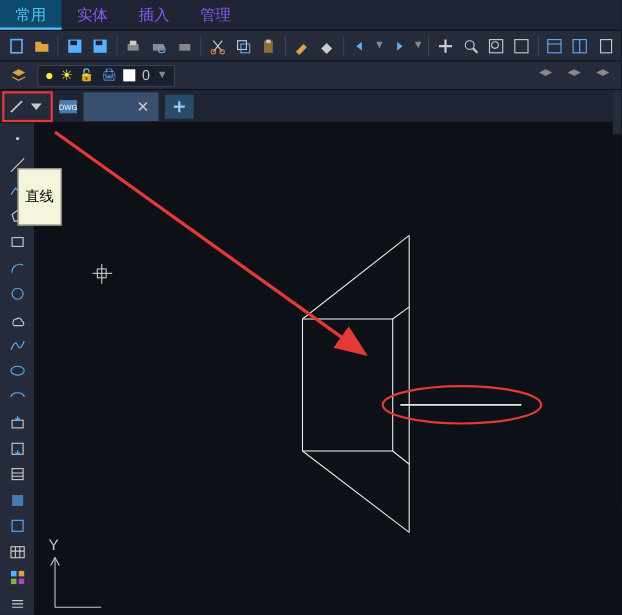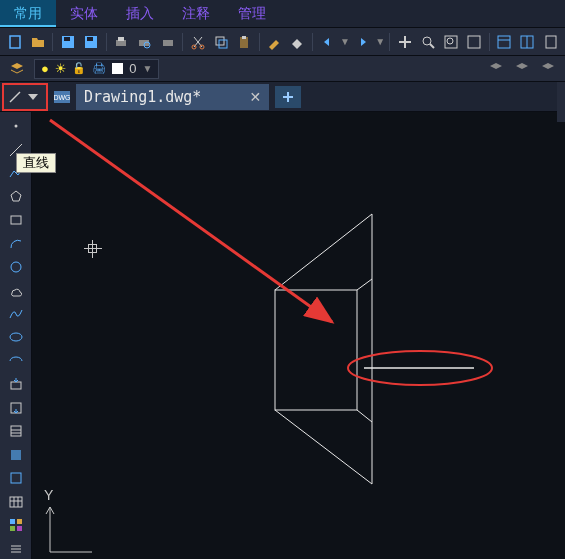--- a/index.html
+++ b/index.html
@@ -160,21 +160,21 @@
     background: #0d1117;
     position: relative;
   }
   .tooltip {
     position: absolute;
     left: 16px;
     top: 153px;
     background: #f5f5dc;
     color: #000;
     border: 1px solid #888;
-    padding: 0 6px;
+    padding: 16px 6px;
     font-size: 13px;
     z-index: 100;
   }
   .cursor-cross {
     position: absolute;
     left: 52px;
     top: 128px;
     width: 18px;
     height: 18px;
   }
@@ -214,21 +214,20 @@
     gap: 4px;
   }
 </style>
 </head>
 <body>
 
 <div class="menubar">
   <div class="menu-item active">常用</div>
   <div class="menu-item">实体</div>
   <div class="menu-item">插入</div>
-  <div class="menu-item">注释</div>
   <div class="menu-item">管理</div>
 </div>
 
 <div class="toolbar-row">
   <div class="tb-btn">
       <svg width="16" height="16">
         <rect x="3" y="2" width="10" height="12" fill="none" stroke="#5ab0ff" stroke-width="1.5"></rect>
       </svg>
     </div>
   <div class="tb-btn">
@@ -398,21 +397,20 @@
     </div>
     <div class="dropdown-arrow"></div>
   </div>
   <div style="width:20px;height:20px;display:flex;align-items:center;justify-content:center;margin-left:2px">
     <svg width="18" height="16">
         <rect x="1" y="2" width="16" height="12" fill="#4a7ab0"></rect>
         <text x="9" y="11" font-size="7" fill="#fff" text-anchor="middle">DWG</text>
       </svg>
   </div>
   <div class="doc-tab">
-    <span class="title">Drawing1.dwg*</span>
     <span class="close">✕</span>
   </div>
   <div class="new-tab">
     <svg width="14" height="14">
         <line x1="7" y1="2" x2="7" y2="12" stroke="#9cf" stroke-width="2"></line>
         <line x1="2" y1="7" x2="12" y2="7" stroke="#9cf" stroke-width="2"></line>
       </svg>
   </div>
 </div>
 

